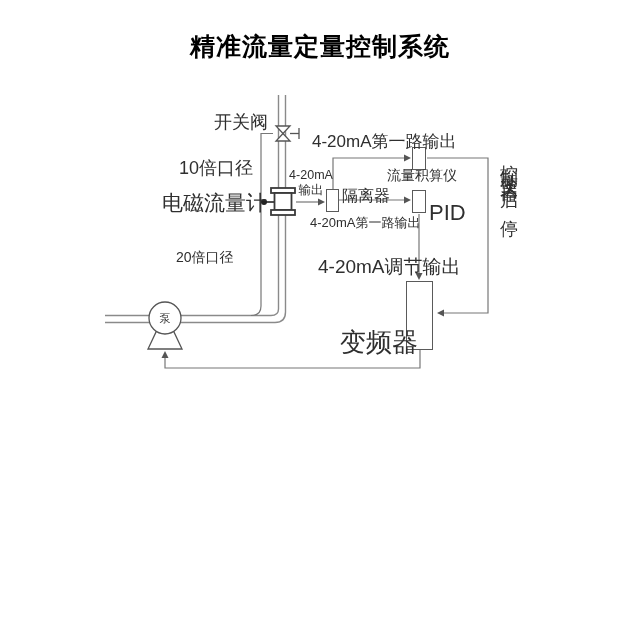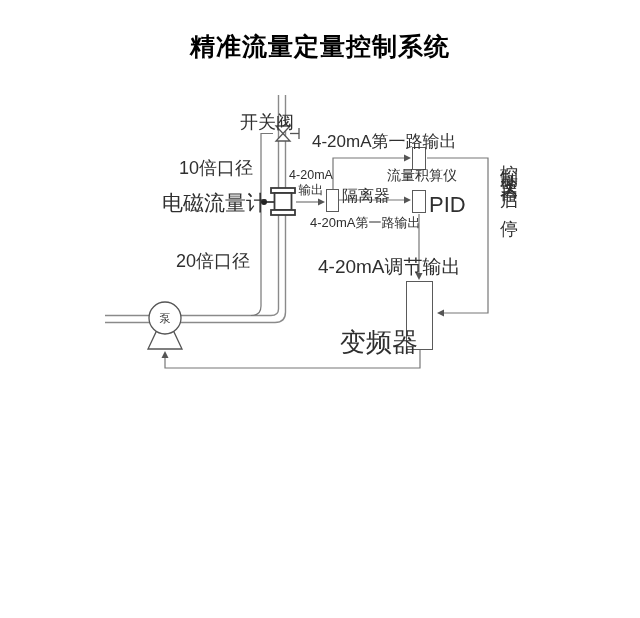--- a/index.html
+++ b/index.html
@@ -23,29 +23,29 @@
   }
   svg.diagram-lines{position:absolute;left:0;top:0;}
   .pipe{fill:none;stroke:var(--diagram_line);stroke-width:1.4;}
   .sig{fill:none;stroke:#777;stroke-width:1.2;}
   .arrow{fill:#555;stroke:none;}
   .sym{stroke:#555;stroke-width:1.3;fill:#fff;}
   .fm{stroke:var(--symbol_dark);stroke-width:1.8;fill:#fff;}
   .fm-dot{fill:#222;stroke:none;}
   .lbl{position:absolute;color:var(--label_text);white-space:nowrap;}
   .box{position:absolute;border:1.5px solid var(--box_border);background:#fff;}
-  .lbl-valve{left:214px;top:110px;font-size:18px;margin-left:26px;}
+  .lbl-valve{left:214px;top:110px;font-size:18px;}
   .lbl-up{left:179px;top:156px;font-size:18px;}
   .lbl-fm{left:162px;top:189px;font-size:21px;}
-  .lbl-down{left:176px;top:249px;font-size:18px;}
+  .lbl-down{left:176px;top:249px;font-size:14px;}
   .lbl-out{left:284px;top:168px;width:54px;font-size:12.5px;line-height:15px;text-align:center;}
   .lbl-first-top{left:312px;top:130px;font-size:17px;}
   .lbl-isolator{left:342px;top:186px;font-size:16px;}
   .lbl-totalizer{left:387px;top:167px;font-size:14px;}
-  .lbl-pid{left:429px;top:192px;font-size:22px;}
+  .lbl-pid{left:429px;top:200px;font-size:22px;}
   .lbl-first-small{left:310px;top:214px;font-size:13px;}
   .lbl-reg{left:318px;top:254px;font-size:19px;}
   .lbl-inverter{left:340px;top:325px;font-size:26px;}
   .lbl-pump{left:158px;top:311px;width:14px;font-size:11px;text-align:center;}
   .lbl-vert{
     left:497px;top:150px;height:200px;font-size:18px;
     writing-mode:vertical-rl;text-orientation:upright;letter-spacing:5px;
   }
   .box-isolator{left:326px;top:189px;width:13px;height:23px;}
   .box-totalizer{left:412px;top:147px;width:14px;height:23px;}

